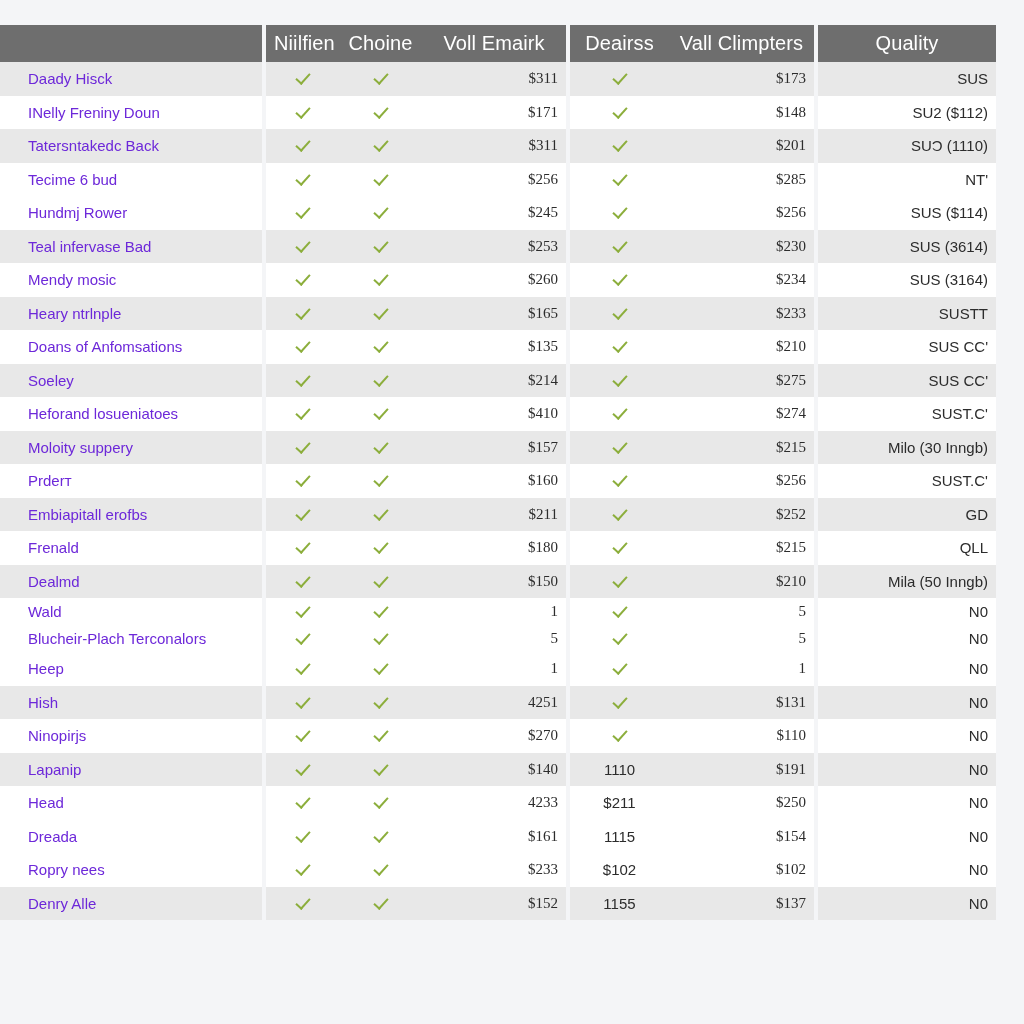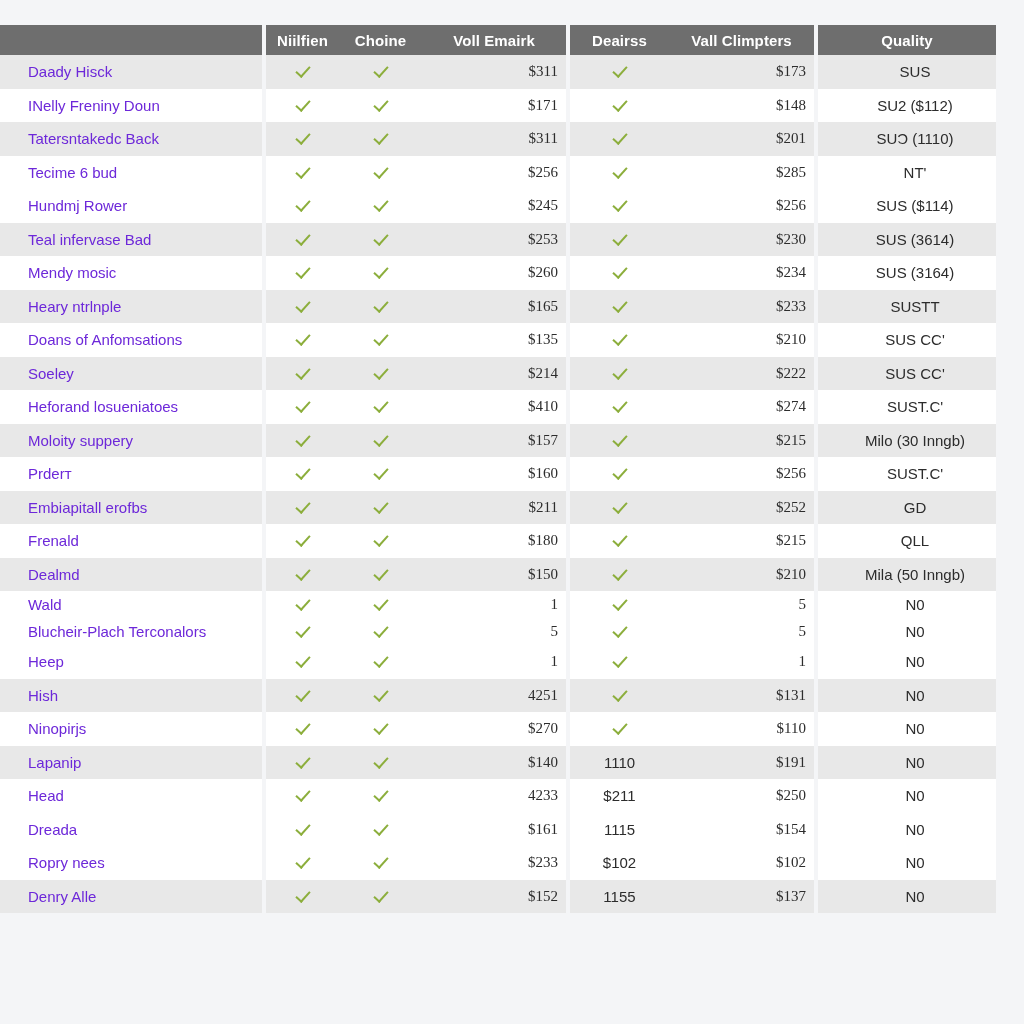--- a/index.html
+++ b/index.html
@@ -37,23 +37,23 @@
   col.c-gap2  { width: 4px;   }
   col.c-d     { width: 99px;  }
   col.c-e     { width: 145px; }
   col.c-gap3  { width: 4px;   }
   col.c-q     { width: 178px; }
 
   
   thead th {
     background: #6e6e6e;
     color: #ffffff;
-    font-size: 15px;
-    font-weight: bold;
-    height: 30px;
+    font-size: 20px;
+    font-weight: normal;
+    height: 37px;
     padding: 0 8px;
     text-align: center;
     white-space: nowrap;
     letter-spacing: .1px;
   }
   thead th.h-name { background: #6e6e6e; }
   thead th.gap { background: #f4f5f7; padding: 0; }
 
   
   tbody td {
@@ -62,21 +62,21 @@
     color: #2c2c2c;
     padding: 0 8px;
     white-space: nowrap;
     vertical-align: middle;
   }
   tbody td.gap { background: #f4f5f7 !important; padding: 0; }
 
   td.name { text-align: left; padding-left: 28px; color: #6d28d9; }
   td.num  { text-align: right; font-family: Liberation Serif, serif; }
   td.mark { text-align: center; }
-  td.qual { text-align: center; padding-left: 24px; margin-top: 48px; }
+  td.qual { text-align: right; padding-left: 24px; margin-top: 48px; }
 
   
   tbody tr.odd  td { background: #e8e8e8; }
   tbody tr.even td { background: #ffffff; }
 
   
   tbody tr.compact td { height: 27px; }
   tbody tr.compact-top td { border-bottom: none; }
 
   
@@ -249,21 +249,21 @@
           <td class="qual">SUS CC'</td>
         </tr>
         <tr class="odd">
           <td class="name">Soeley</td>
           <td class="gap"></td>
           <td class="mark"><span class="chk"></span></td>
           <td class="mark"><span class="chk"></span></td>
           <td class="num">$214</td>
           <td class="gap"></td>
           <td class="mark"><span class="chk"></span></td>
-          <td class="num">$222</td>
+          <td class="num">$275</td>
           <td class="gap"></td>
           <td class="qual">SUS CC'</td>
         </tr>
         <tr class="even">
           <td class="name">Heforand losueniatoes</td>
           <td class="gap"></td>
           <td class="mark"><span class="chk"></span></td>
           <td class="mark"><span class="chk"></span></td>
           <td class="num">$410</td>
           <td class="gap"></td>

